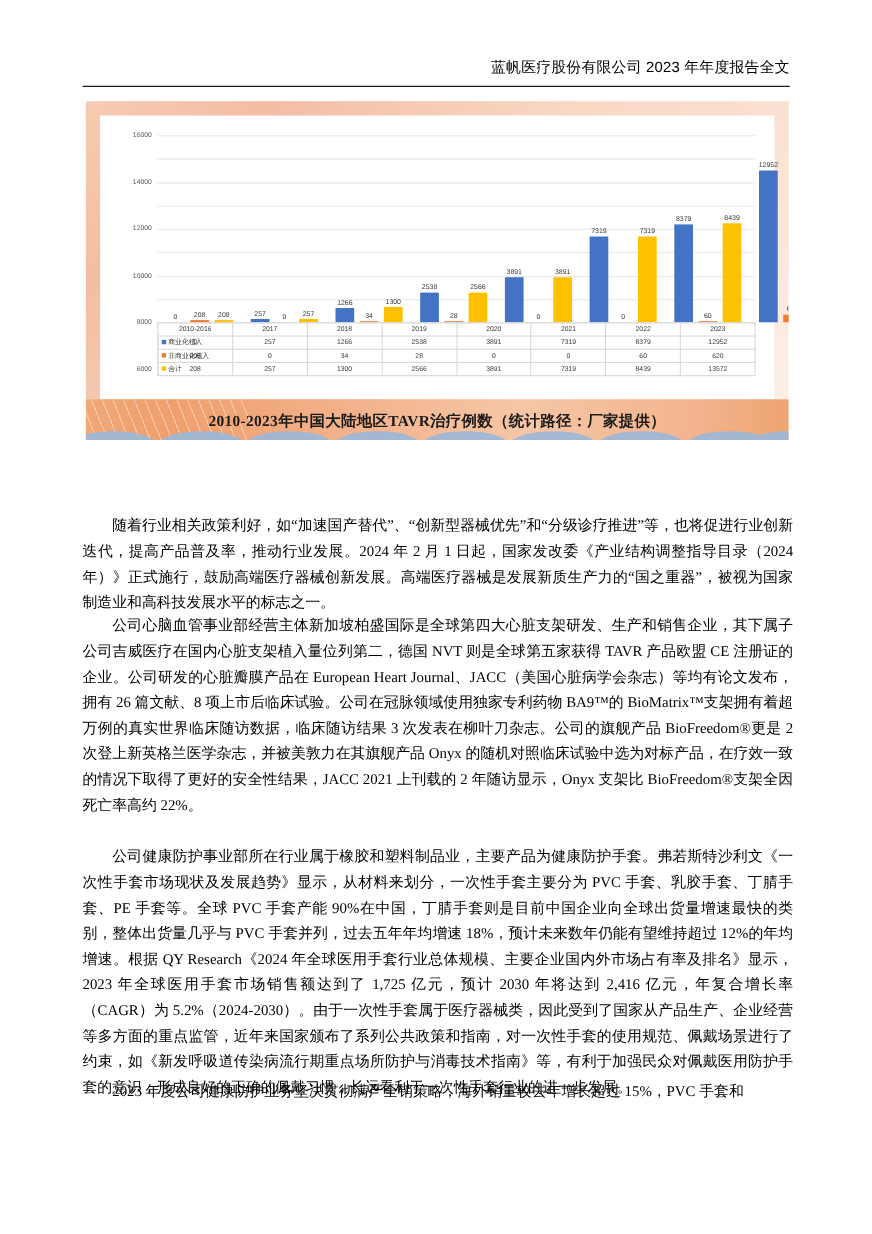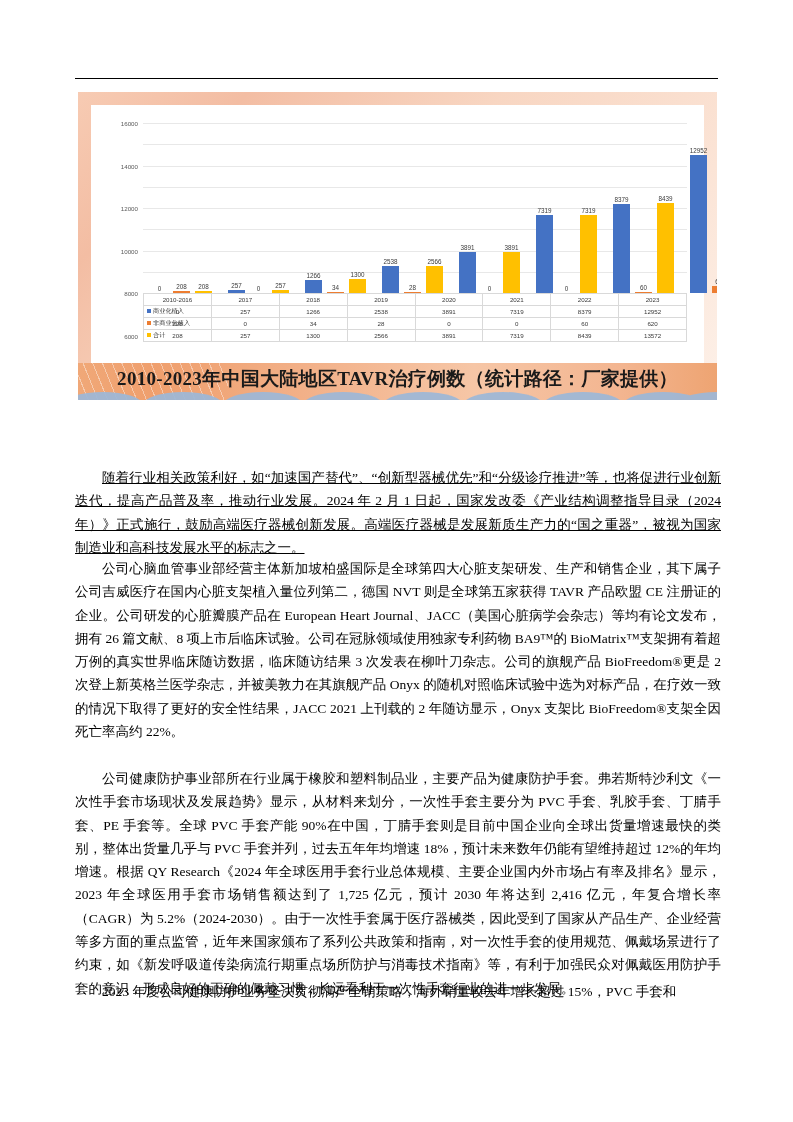--- a/index.html
+++ b/index.html
@@ -38,21 +38,21 @@
     position:absolute;left:0;bottom:0;width:150px;height:37px;
     background:
       repeating-linear-gradient(68deg,rgba(255,255,255,.55) 0px,rgba(255,255,255,.55) 1px,transparent 1px,transparent 9px);
     opacity:.75;
   }
   .fig-waves{
     position:absolute;left:0;bottom:-6px;width:639px;height:20px;
   }
   .fig-title{
     position:absolute;left:0;bottom:8px;width:639px;text-align:center;
-    font-size:19px;font-weight:bold;color:#1a1a1a;letter-spacing:.3px;
+    font-size:14px;font-weight:bold;color:#1a1a1a;letter-spacing:.3px;
     font-family:"Liberation Serif","DejaVu Serif",serif;
   }
 
   
   .plot{position:absolute;left:0;top:0;width:613px;height:258px;}
   .plot-area{
     position:absolute;left:52px;top:18px;width:544px;height:170px;
   }
   .gridline{position:absolute;left:0;width:100%;height:1px;background:#e8e8e8;}
   .ytick{
@@ -96,20 +96,21 @@
     position:absolute;left:75px;width:646px;
     font-size:13.5px;line-height:23.3px;text-align:justify;
     text-indent:27px;
   }
 </style>
 </head>
 <body>
 
 <div class="page">
 
+  <div class="header">蓝帆医疗股份有限公司 2023 年年度报告全文</div>
   <div class="header-rule"></div>
 
   <div class="figure">
     <div class="fig-inner">
       <div class="plot">
         <div class="plot-area" id="plot-area">
             <div class="gridline" style="top: 170px;"></div>
             <div class="gridline" style="top: 148.75px;"></div>
             <div class="gridline" style="top: 127.5px;">
               <div class="ytick" style="top: 127.5px;">4000</div>
@@ -284,18 +285,18 @@
         <ellipse cx="425" cy="19" rx="40" ry="13"></ellipse>
         <ellipse cx="505" cy="19" rx="40" ry="13"></ellipse>
         <ellipse cx="585" cy="19" rx="40" ry="13"></ellipse>
         <ellipse cx="639" cy="19" rx="40" ry="13"></ellipse>
       </g>
     </svg>
     <div class="fig-title">2010-2023年中国大陆地区TAVR治疗例数（统计路径：厂家提供）</div>
   </div>
 
 
-  <div class="para" style="top:466px;text-decoration:underline;">随着行业相关政策利好，如“加速国产替代”、“创新型器械优先”和“分级诊疗推进”等，也将促进行业创新迭代，提高产品普及率，推动行业发展。2024 年 2 月 1 日起，国家发改委《产业结构调整指导目录（2024 年）》正式施行，鼓励高端医疗器械创新发展。高端医疗器械是发展新质生产力的“国之重器”，被视为国家制造业和高科技发展水平的标志之一。</div>
+  <div class="para" style="top:466px;">随着行业相关政策利好，如“加速国产替代”、“创新型器械优先”和“分级诊疗推进”等，也将促进行业创新迭代，提高产品普及率，推动行业发展。2024 年 2 月 1 日起，国家发改委《产业结构调整指导目录（2024 年）》正式施行，鼓励高端医疗器械创新发展。高端医疗器械是发展新质生产力的“国之重器”，被视为国家制造业和高科技发展水平的标志之一。</div>
   <div class="para" style="top:557px;">公司心脑血管事业部经营主体新加坡柏盛国际是全球第四大心脏支架研发、生产和销售企业，其下属子公司吉威医疗在国内心脏支架植入量位列第二，德国 NVT 则是全球第五家获得 TAVR 产品欧盟 CE 注册证的企业。公司研发的心脏瓣膜产品在 European Heart Journal、JACC（美国心脏病学会杂志）等均有论文发布，拥有 26 篇文献、8 项上市后临床试验。公司在冠脉领域使用独家专利药物 BA9™的 BioMatrix™支架拥有着超万例的真实世界临床随访数据，临床随访结果 3 次发表在柳叶刀杂志。公司的旗舰产品 BioFreedom®更是 2 次登上新英格兰医学杂志，并被美敦力在其旗舰产品 Onyx 的随机对照临床试验中选为对标产品，在疗效一致的情况下取得了更好的安全性结果，JACC 2021 上刊载的 2 年随访显示，Onyx 支架比 BioFreedom®支架全因死亡率高约 22%。</div>
   <div class="para" style="top:767px;">公司健康防护事业部所在行业属于橡胶和塑料制品业，主要产品为健康防护手套。弗若斯特沙利文《一次性手套市场现状及发展趋势》显示，从材料来划分，一次性手套主要分为 PVC 手套、乳胶手套、丁腈手套、PE 手套等。全球 PVC 手套产能 90%在中国，丁腈手套则是目前中国企业向全球出货量增速最快的类别，整体出货量几乎与 PVC 手套并列，过去五年年均增速 18%，预计未来数年仍能有望维持超过 12%的年均增速。根据 QY Research《2024 年全球医用手套行业总体规模、主要企业国内外市场占有率及排名》显示，2023 年全球医用手套市场销售额达到了 1,725 亿元，预计 2030 年将达到 2,416 亿元，年复合增长率（CAGR）为 5.2%（2024-2030）。由于一次性手套属于医疗器械类，因此受到了国家从产品生产、企业经营等多方面的重点监管，近年来国家颁布了系列公共政策和指南，对一次性手套的使用规范、佩戴场景进行了约束，如《新发呼吸道传染病流行期重点场所防护与消毒技术指南》等，有利于加强民众对佩戴医用防护手套的意识，形成良好的正确的佩戴习惯，长远看利于一次性手套行业的进一步发展。</div>
   <div class="para" style="top:980px;">2023 年度公司健康防护业务坚决贯彻满产全销策略，海外销量较去年增长超过 15%，PVC 手套和</div>
 
 </div>
 
 </body></html>

